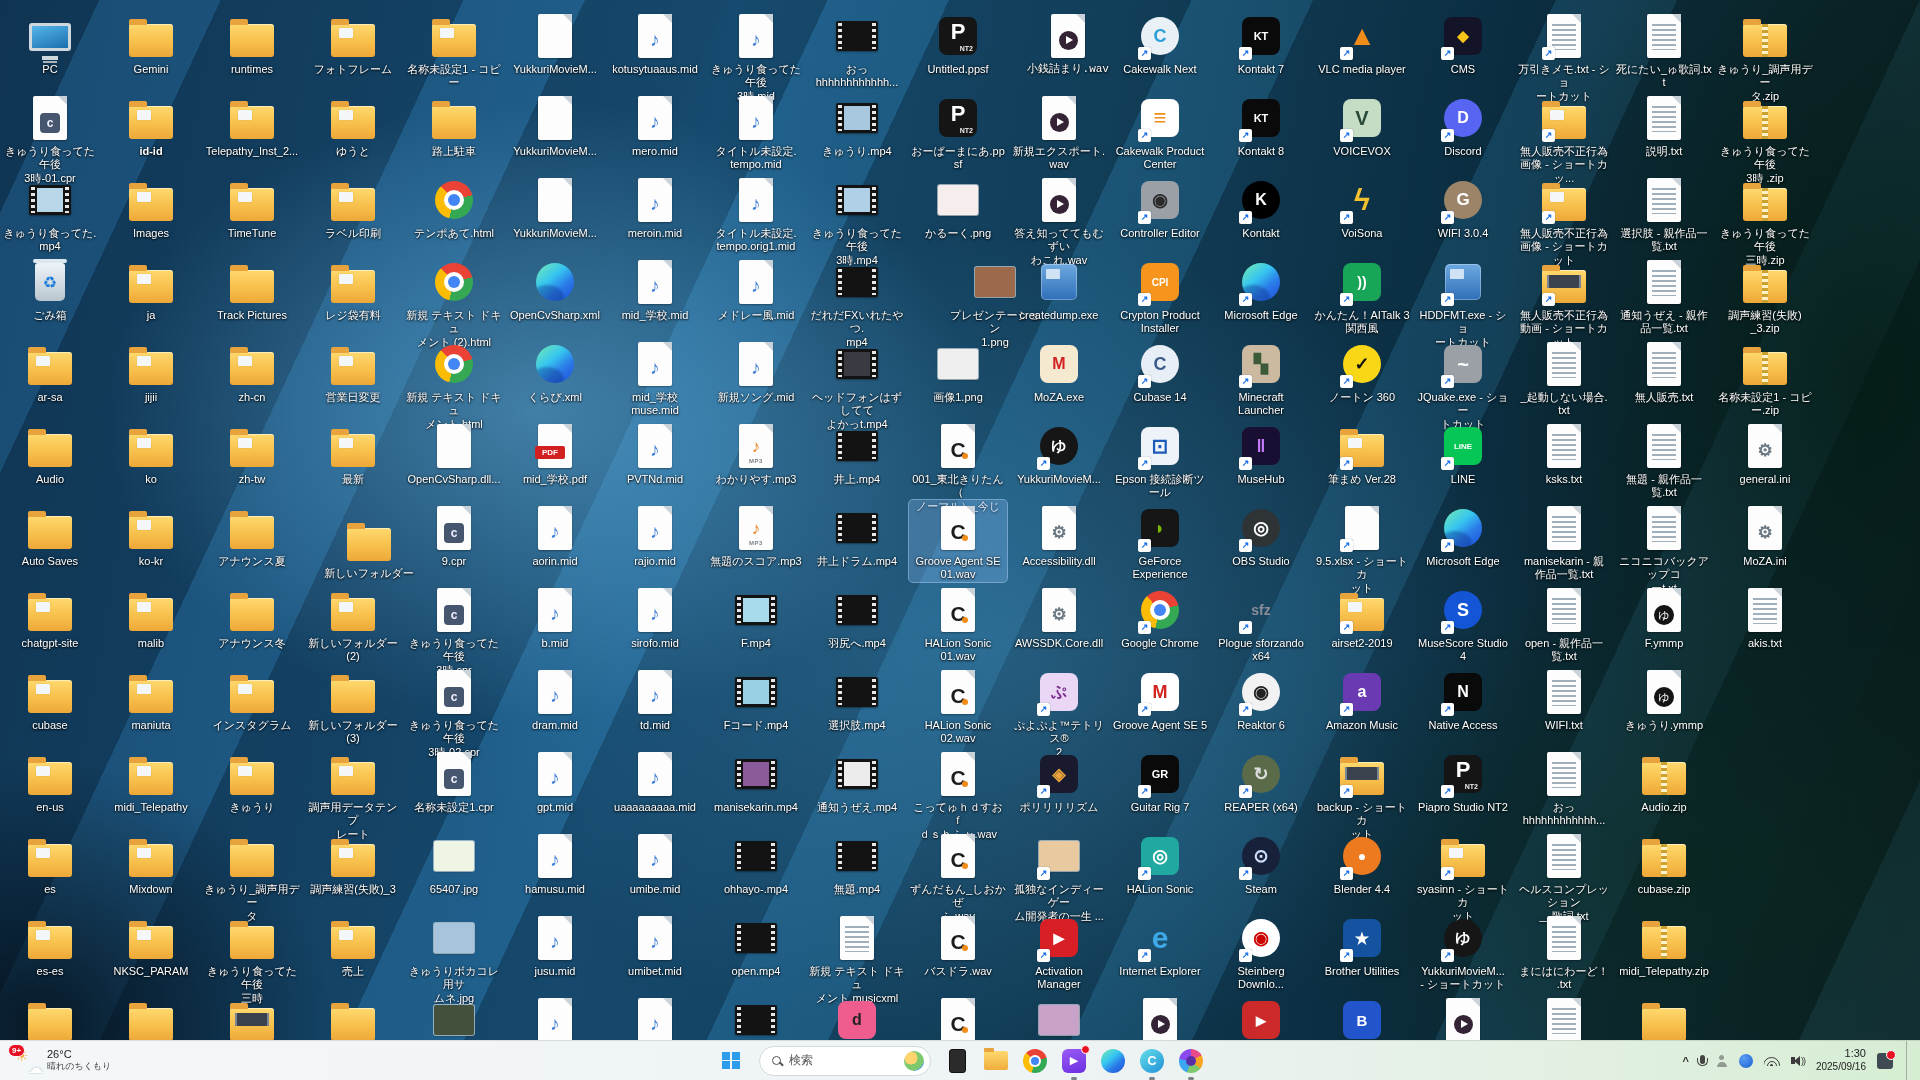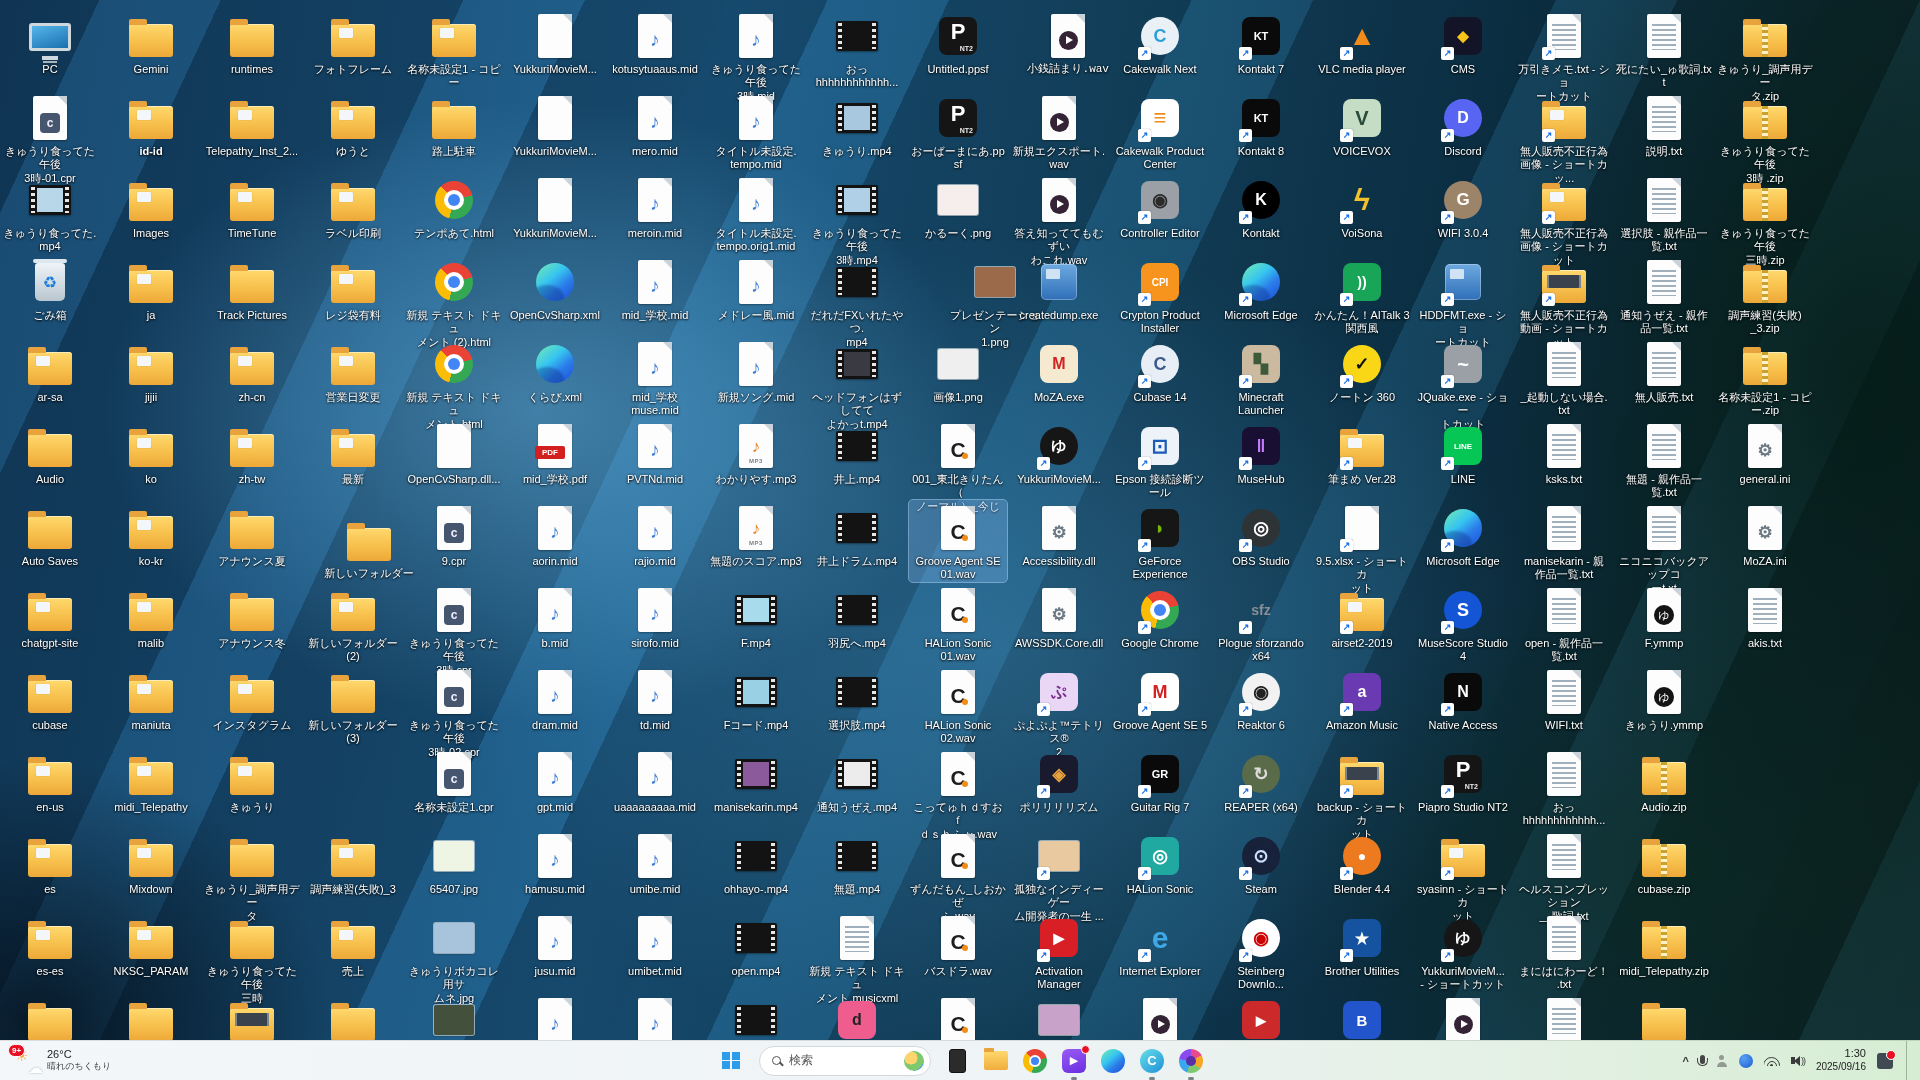--- a/index.html
+++ b/index.html
@@ -1477,20 +1477,29 @@
       <div class="lbl">midi_Telepathy</div>
     </div>
     <div class="item" style="left: 203px; top: 746px;">
       <div class="ibox">
         <div class="ic-f ">
           <span class="sheet"></span>
         </div>
       </div>
       <div class="lbl">きゅうり</div>
     </div>
+    <div class="item" style="left: 304px; top: 746px;">
+      <div class="ibox">
+        <div class="ic-f ">
+          <span class="sheet"></span>
+        </div>
+      </div>
+      <div class="lbl">調声用データテンプ
+レート</div>
+    </div>
     <div class="item" style="left: 405px; top: 746px;">
       <div class="ibox">
         <div class="ic-d ic-cpr">
           <span class="cb">c</span>
         </div>
       </div>
       <div class="lbl">名称未設定1.cpr</div>
     </div>
     <div class="item" style="left: 506px; top: 746px;">
       <div class="ibox">

